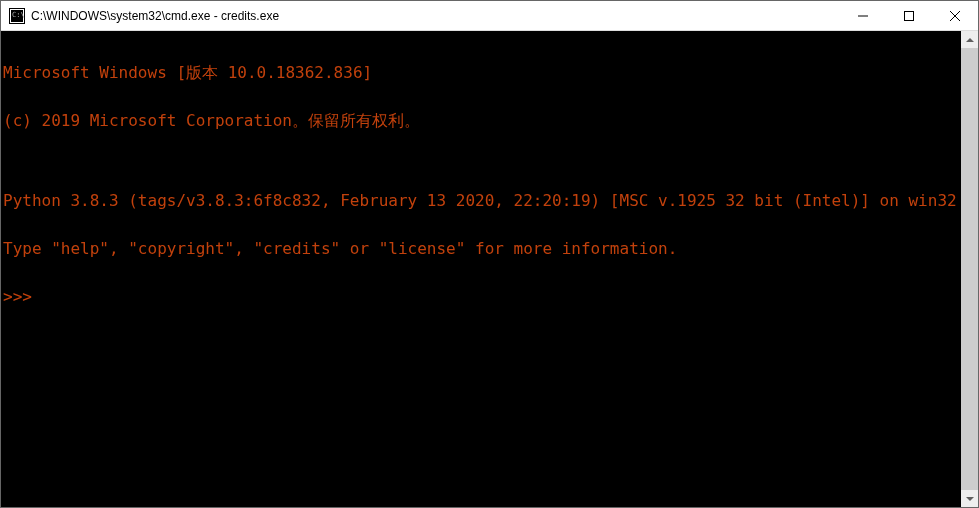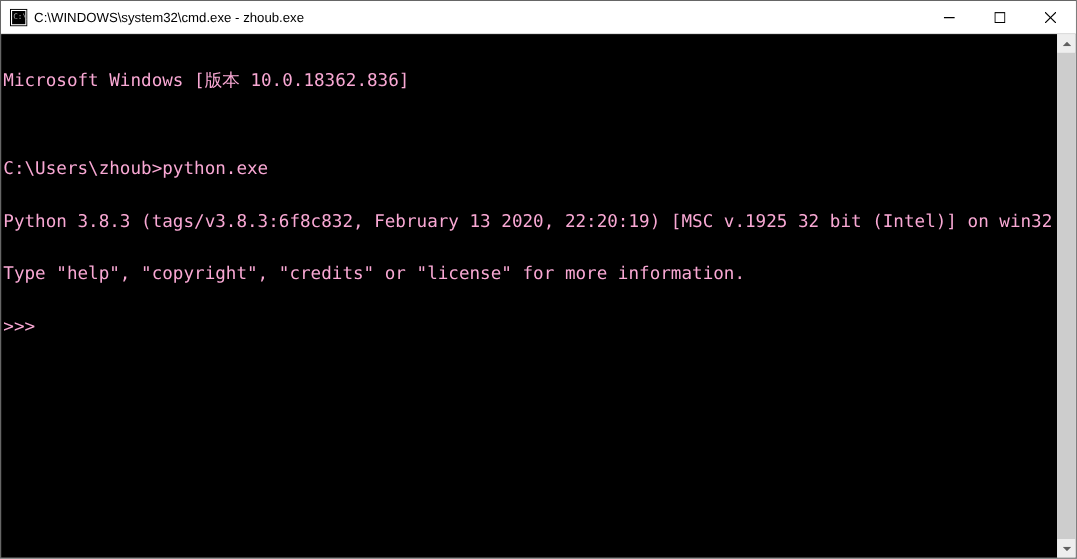--- a/index.html
+++ b/index.html
@@ -60,21 +60,21 @@
       border: none;
       cursor: pointer;
     }
     .win-btn svg {
       width: 10px;
       height: 10px;
     }
     .terminal {
       flex: 1;
       background: #000000;
-      color: #f9a8d4;
+      color: #c2410c;
       font-family: "NSimSun", "SimSun", "Consolas", monospace;
       font-size: 16px;
       line-height: 16px;
       padding: 2px 12px 0 2px;
       position: relative;
       white-space: pre;
       overflow: hidden;
     }
     .scrollbar {
       position: absolute;
@@ -119,21 +119,21 @@
 <div class="window">
   <div class="titlebar">
     <span class="app-icon">
       <svg viewBox="0 0 16 16">
         <rect x="0" y="0" width="16" height="16" fill="#000"></rect>
         <rect x="1" y="1" width="14" height="14" fill="#fff"></rect>
         <rect x="2" y="2" width="12" height="12" fill="#000"></rect>
         <text x="3" y="9" font-size="7" fill="#aaa" font-family="monospace">C:\</text>
       </svg>
     </span>
-    <span class="title-text">C:\WINDOWS\system32\cmd.exe - zhoub.exe</span>
+    <span class="title-text">C:\WINDOWS\system32\cmd.exe - credits.exe</span>
     <div class="window-controls">
       <button class="win-btn">
         <svg viewBox="0 0 10 10">
             <line x1="0" y1="5" x2="10" y2="5" stroke="#000" stroke-width="1"></line>
           </svg>
       </button>
       <button class="win-btn">
         <svg viewBox="0 0 10 10">
             <rect x="0.5" y="0.5" width="9" height="9" fill="none" stroke="#000" stroke-width="1"></rect>
           </svg>
@@ -141,22 +141,22 @@
       <button class="win-btn close">
         <svg viewBox="0 0 10 10">
             <line x1="0" y1="0" x2="10" y2="10" stroke="#000" stroke-width="1"></line>
             <line x1="10" y1="0" x2="0" y2="10" stroke="#000" stroke-width="1"></line>
           </svg>
       </button>
     </div>
   </div>
   <div class="terminal">
     <span class="term-line">Microsoft Windows [版本 10.0.18362.836]</span>
+    <span class="term-line">(c) 2019 Microsoft Corporation。保留所有权利。</span>
     <span class="term-line"></span>
-    <span class="term-line">C:\Users\zhoub&gt;python.exe</span>
     <span class="term-line">Python 3.8.3 (tags/v3.8.3:6f8c832, February 13 2020, 22:20:19) [MSC v.1925 32 bit (Intel)] on win32</span>
     <span class="term-line">Type "help", "copyright", "credits" or "license" for more information.</span>
     <span class="term-line">&gt;&gt;&gt;</span>
     <div class="scrollbar">
       <div class="scroll-arrow">
         <svg width="8" height="4" viewBox="0 0 8 4">
             <polygon points="4,0 8,4 0,4" fill="#606060"></polygon>
           </svg>
       </div>
       <div class="scroll-track">

